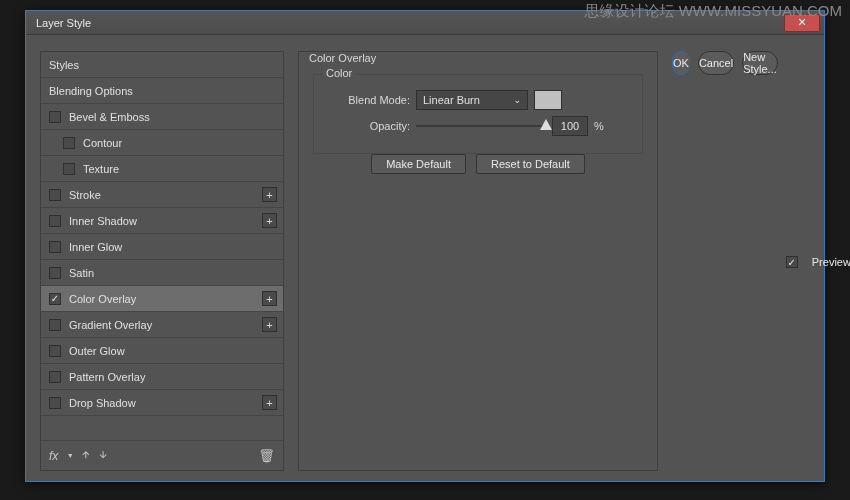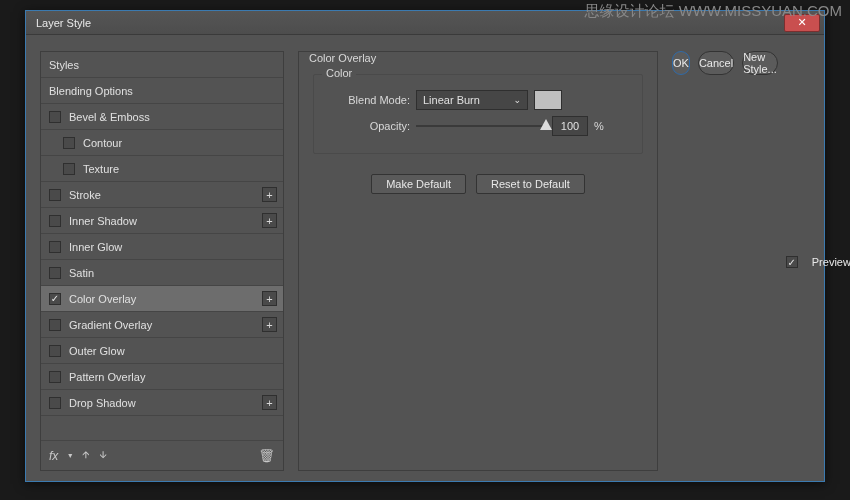--- a/index.html
+++ b/index.html
@@ -34,21 +34,21 @@
   .panel-title { position: absolute; top: 0px; left: 10px; color: #d8d8d8; }
   .form-row { display: flex; align-items: center; height: 26px; gap: 6px; }
   .form-row .label { width: 84px; text-align: right; color: #d8d8d8; }
   .combo { width: 112px; height: 20px; background: #464646; border: 1px solid #2f2f2f; color: #e0e0e0; padding: 0 6px; display: flex; align-items: center; justify-content: space-between; cursor: pointer; }
   .swatch { width: 28px; height: 20px; background: #bfbfbf; border: 1px solid #2f2f2f; cursor: pointer; }
   .slider { position: relative; width: 130px; height: 14px; }
   .track { position: absolute; left: 0; right: 0; top: 6px; height: 2px; background: #3a3a3a; }
   .thumb { position: absolute; top: 0; width: 0; height: 0; border-left: 6px solid transparent; border-right: 6px solid transparent; border-bottom: 11px solid #dcdcdc; transform: translateX(-6px); cursor: pointer; }
   .numbox { width: 36px; height: 20px; background: #464646; border: 1px solid #2f2f2f; color: #e0e0e0; text-align: center; }
   .pct { color: #d8d8d8; }
-  .btnrow { margin-top: 20px; display: flex; justify-content: center; gap: 10px; }
+  .btnrow { margin-top: 0; display: flex; justify-content: center; gap: 10px; }
   .btn { height: 20px; padding: 0 14px; background: #5a5a5a; border: 1px solid #333; color: #e8e8e8; display: inline-flex; align-items: center; border-radius: 2px; cursor: pointer; }
 
   
   .right { width: 138px; display: flex; align-items: stretch; gap: 8px; }
   .rbtn { height: 24px; border-radius: 12px; background: #5b5b5b; border: 1px solid #333; color: #e8e8e8; display: flex; align-items: center; justify-content: center; cursor: pointer; }
   .rbtn.primary { border: 1.5px solid #2f6aa8; }
   .preview-check { display: flex; align-items: center; justify-content: flex-start; gap: 6px; color: #e8e8e8; margin-top: 2px; }
   .preview-box { margin-top: 8px; width: 132px; height: 128px; background: #333; border: 1px solid #2a2a2a; position: relative; align-self: center; }
   .preview-inner { position: absolute; left: 33px; top: 33px; width: 66px; height: 62px; background: #434343; }
 </style>

